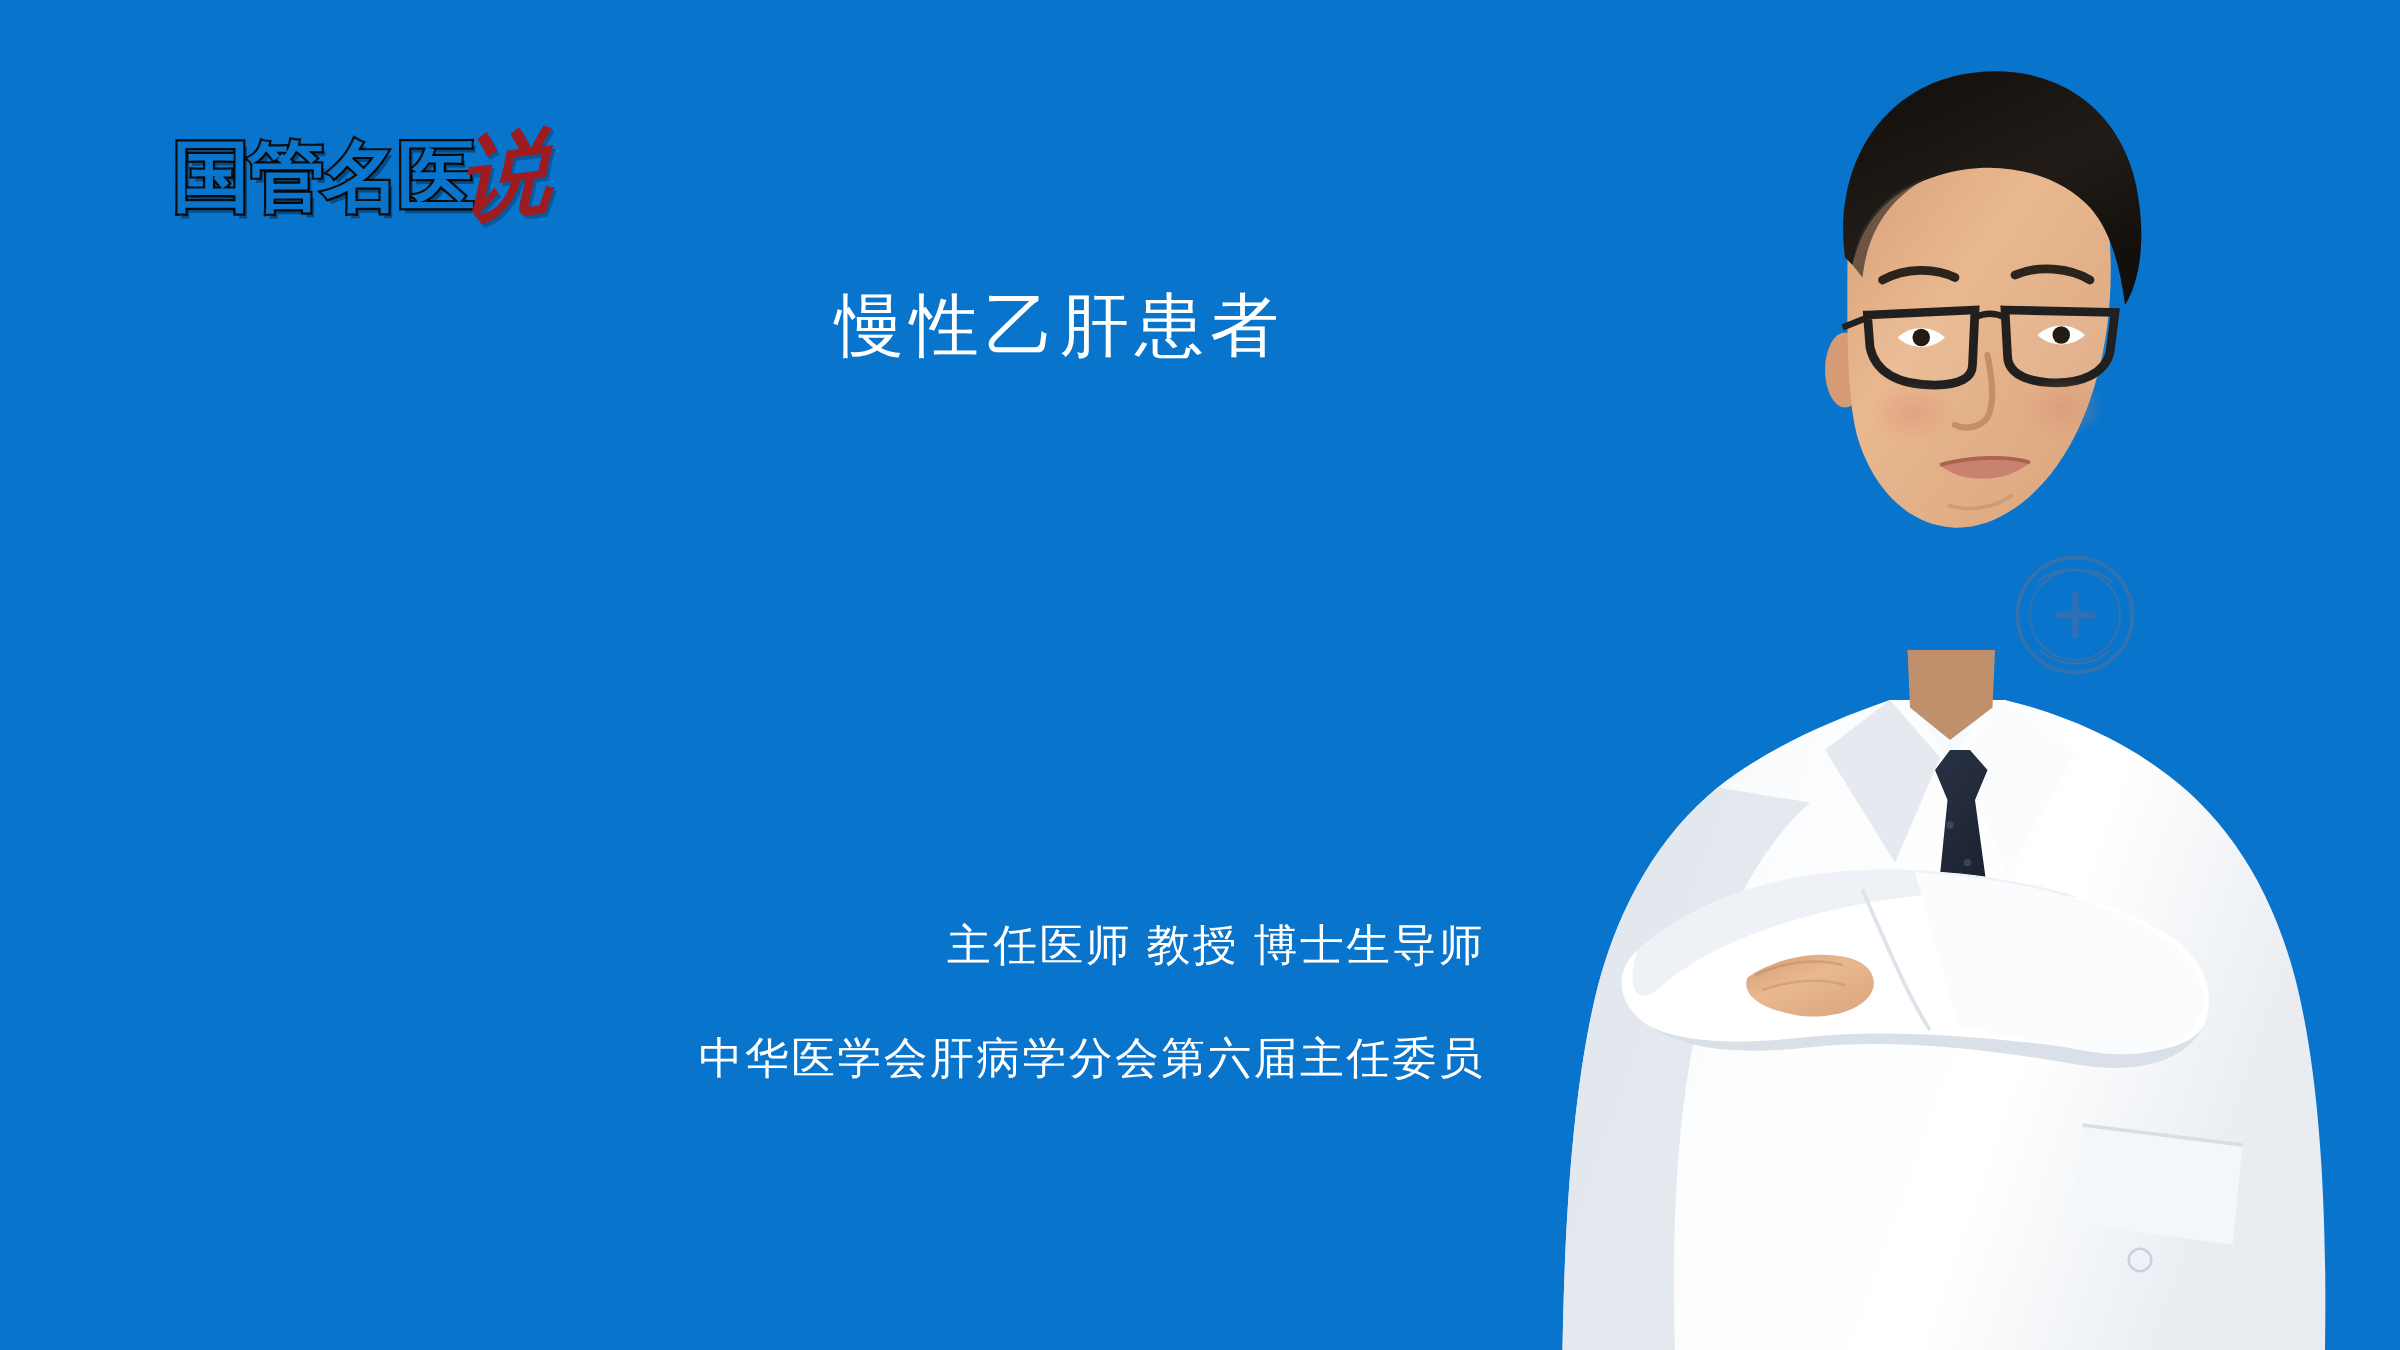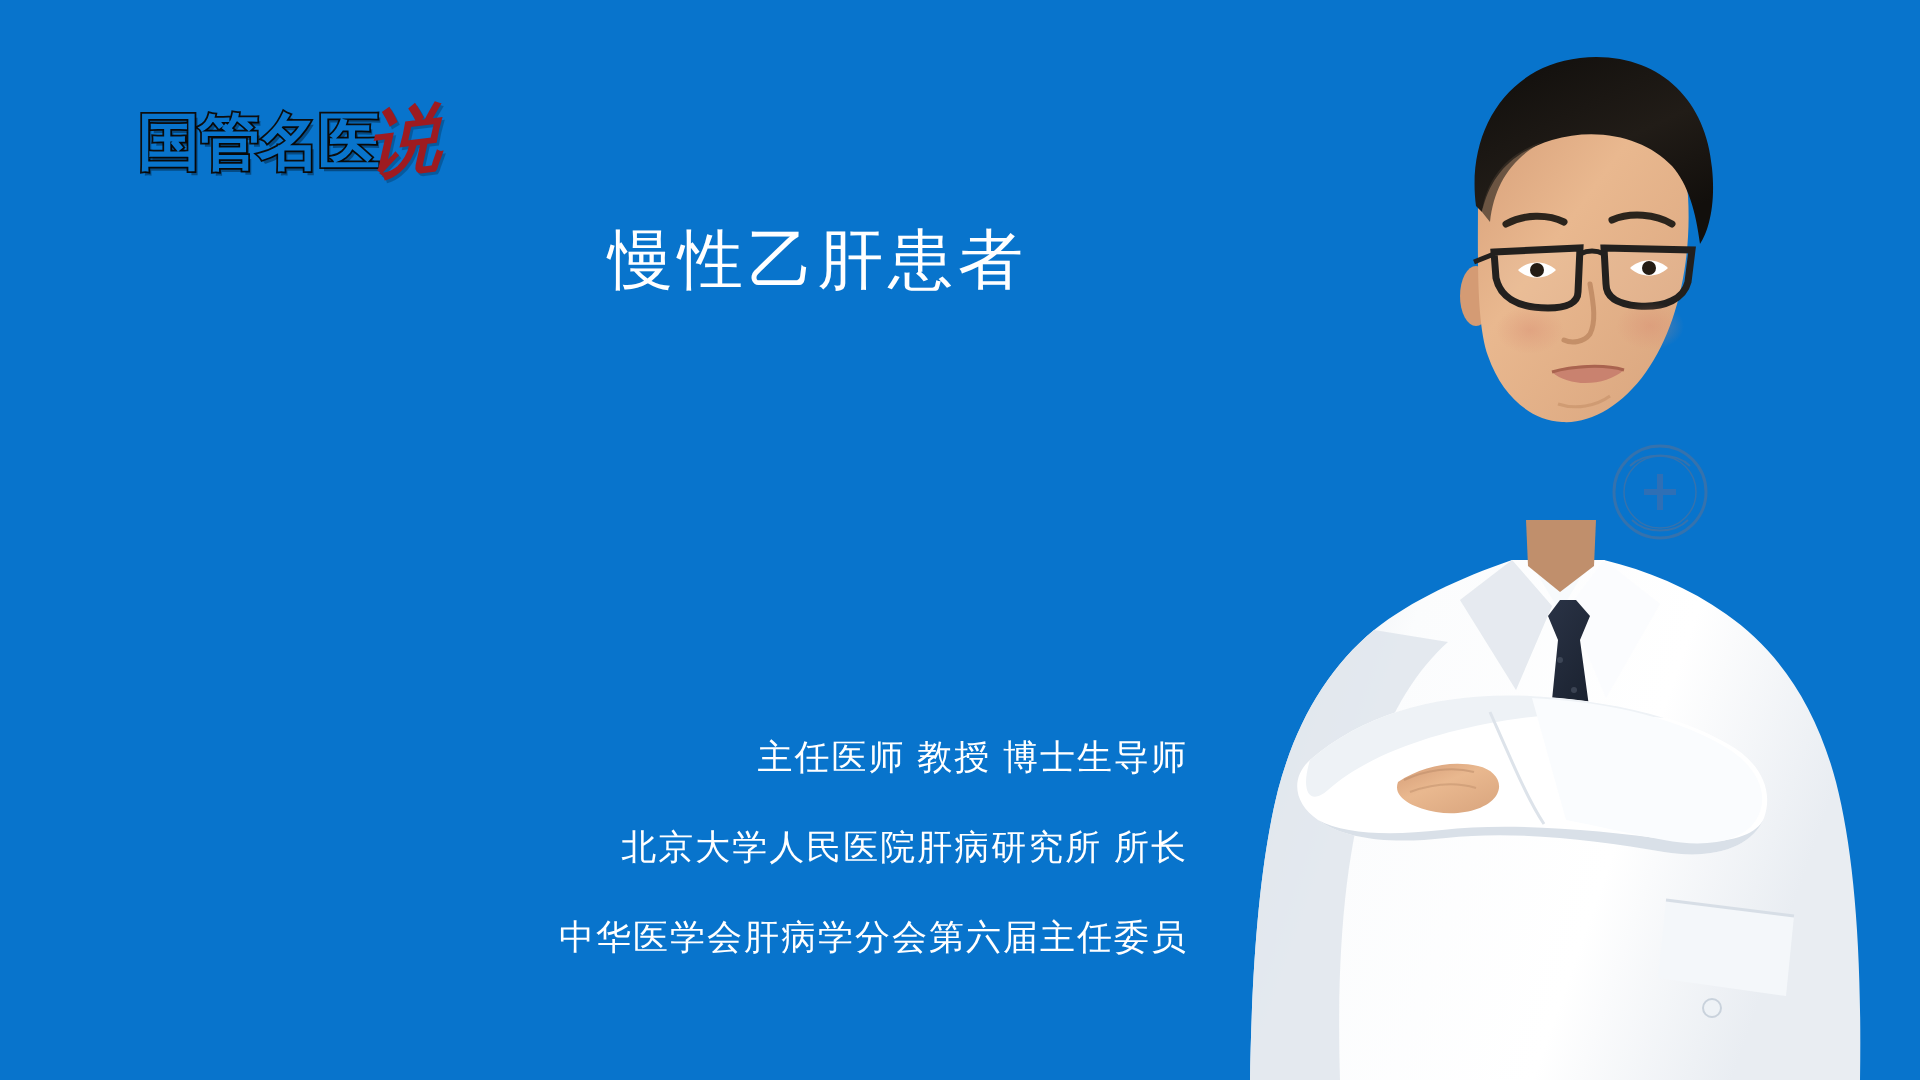--- a/index.html
+++ b/index.html
@@ -60,21 +60,21 @@
 
   
   .headline {
     position: absolute;
     left: 128px;
     top: 196px;
     width: 900px;
   }
   .headline-line {
     color: #ffffff;
-    font-size: 65px;
+    font-size: 55px;
     line-height: 128px;
     font-weight: 400;
     letter-spacing: 5px;
     white-space: nowrap;
   }
 
   
   .presenter-name {
     position: absolute;
     left: 135px;
@@ -129,21 +129,20 @@
     <span class="logo-accent">说</span>
   </div>
 
   <div class="headline">
     <div class="headline-line">慢性乙肝患者</div>
   </div>
 
 
   <div class="credentials">
     <div class="credential-line">主任医师  教授  博士生导师</div>
-    <div class="credential-line">北京大学人民医院肝病研究所  所长</div>
     <div class="credential-line">中华医学会肝病学分会第六届主任委员</div>
   </div>
 
   <div class="portrait">
     <svg viewBox="0 0 760 1080" preserveAspectRatio="xMaxYMax meet" aria-hidden="true">
       <defs>
         <linearGradient id="coatGrad" x1="0" y1="0" x2="1" y2="0.3">
           <stop offset="0%" stop-color="#e3e8ee"></stop>
           <stop offset="28%" stop-color="#fbfcfd"></stop>
           <stop offset="70%" stop-color="#ffffff"></stop>

